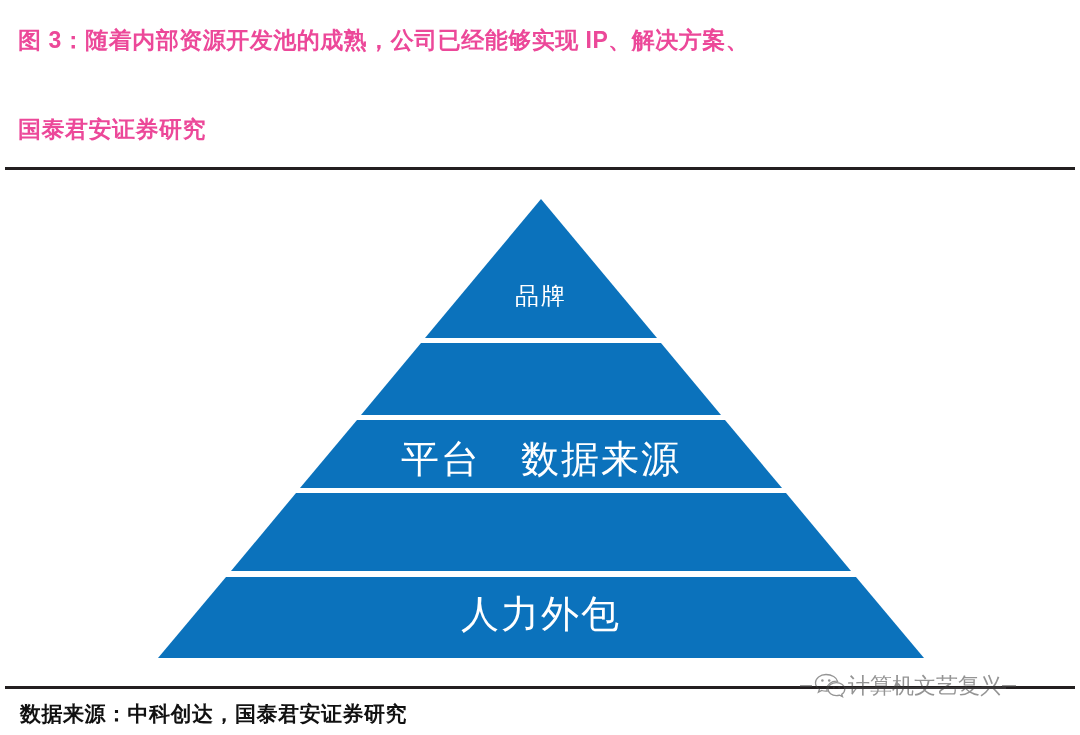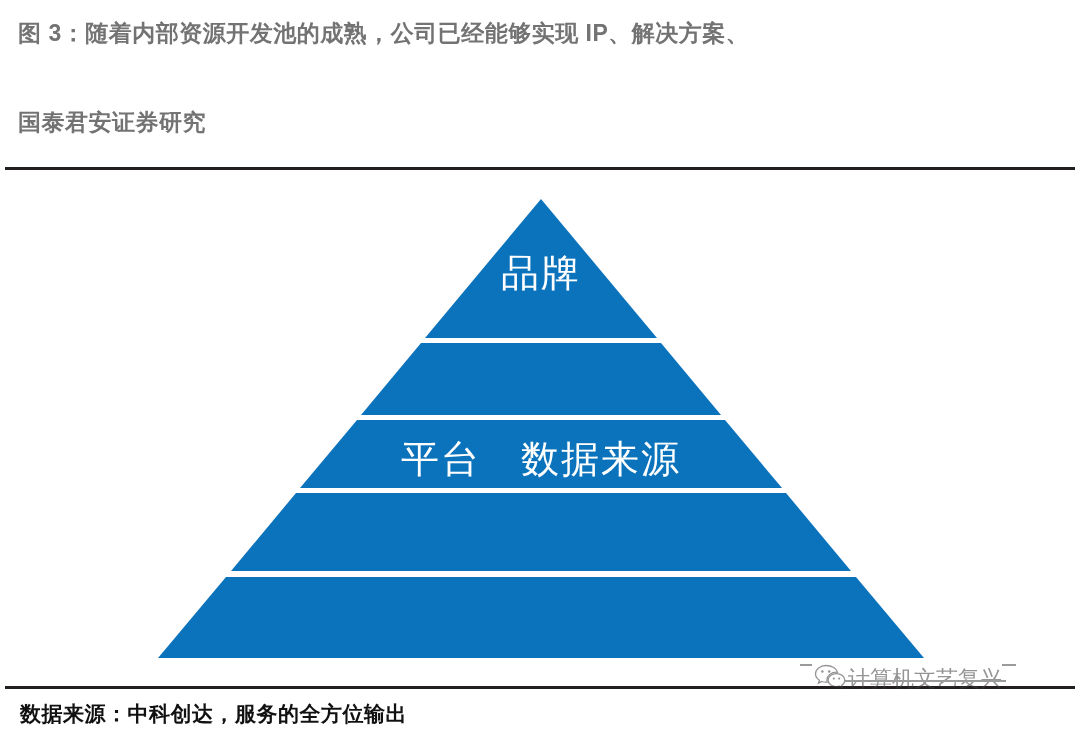--- a/index.html
+++ b/index.html
@@ -23,21 +23,22 @@
     top: 8px;
     width: 1050px;
   }
   .title-line {
     font-family: "Liberation Sans", "DejaVu Sans", sans-serif;
     font-weight: bold;
     font-size: 23px;
     letter-spacing: 0.5px;
     line-height: 1.0;
     white-space: nowrap;
-    color: #737373;
+    color: #ec4899;
+    margin-top: 7px;
   }
   #title-line-1 { position: absolute; left: 0; top: 14px; }
   #title-line-2 { position: absolute; left: 0; top: 103px; }
 
   
   .hrule {
     position: absolute;
     left: 5px;
     width: 1070px;
     height: 0;
@@ -60,21 +61,21 @@
     position: absolute;
     color: #ffffff;
     font-family: "Liberation Serif", "DejaVu Serif", serif;
     font-weight: 400;
     white-space: pre;
     text-align: center;
     line-height: 1;
     pointer-events: none;
   }
   
-  #label-brand     { left: 0; width: 766px; top: 55px;  font-size: 38px; letter-spacing: 2px; }
+  #label-brand     { left: 0; width: 766px; top: 85px;  font-size: 24px; letter-spacing: 2px; }
   #label-product   { left: 0; width: 766px; top: 160px; font-size: 38px; letter-spacing: 2px; }
   #label-platform  { left: 0; width: 766px; top: 241px; font-size: 38px; letter-spacing: 2px; }
   #label-service   { left: 0; width: 766px; top: 320px; font-size: 38px; letter-spacing: 2px; text-align: right; }
   #label-outsource { left: 0; width: 766px; top: 396px; font-size: 38px; letter-spacing: 2px; }
 
   
   #source-note {
     position: absolute;
     left: 20px;
     top: 700px;
@@ -87,21 +88,21 @@
   }
 
   
   #watermark {
     position: absolute;
     left: 800px;
     top: 664px;
     width: 276px;
     height: 44px;
     display: flex;
-    align-items: flex-start;
+    align-items: center;
     opacity: 0.55;
     pointer-events: none;
   }
   #watermark .wm-rule-left,
   #watermark .wm-rule-right {
     flex: 0 0 auto;
     height: 0;
     border-top: 2px solid #4a4a4a;
   }
   #watermark .wm-rule-left  { width: 12px; }
@@ -154,23 +155,24 @@
     <polygon fill="#0B72BC" points="199,221 567,221 624,289 142,289"></polygon>
 
     <polygon fill="#0B72BC" points="138,294 628,294 693,372 73,372"></polygon>
 
     <polygon fill="#0B72BC" points="68,378 698,378 766,459 0,459"></polygon>
   </svg>
 
   <div class="tier-label" id="label-brand">品牌</div>
   <div class="tier-label" id="label-platform">平台　数据来源</div>
   <div class="tier-label" id="label-service">服务</div>
+  <div class="tier-label" id="label-outsource">人力外包</div>
 </div>
 
-<div id="source-note">数据来源：中科创达，服务的全方位输出</div>
+<div id="source-note">数据来源：中科创达，国泰君安证券研究</div>
 
 <div id="watermark">
   <span class="wm-rule-left"></span>
   <span id="wm-wechat-icon">
     <svg viewBox="0 0 32 26" xmlns="http://www.w3.org/2000/svg">
       <path d="M12 1.5C6.2 1.5 1.5 5.2 1.5 9.8c0 2.6 1.5 4.9 3.9 6.4l-1 3 3.4-1.7c1.3.4 2.7.6 4.2.6.4 0 .8 0 1.2-.1-.2-.6-.3-1.3-.3-2 0-4.3 4.3-7.8 9.6-7.8.4 0 .7 0 1.1.1C22.7 4.6 17.9 1.5 12 1.5z" fill="none" stroke="#3d3d3d" stroke-width="1.3"></path>
       <circle cx="8.4" cy="7.6" r="1.25" fill="#3d3d3d"></circle>
       <circle cx="15.2" cy="7.6" r="1.25" fill="#3d3d3d"></circle>
       <path d="M22.4 9.7c-4.6 0-8.3 2.9-8.3 6.5 0 3.6 3.7 6.5 8.3 6.5 1.1 0 2.2-.2 3.2-.5l2.9 1.5-.8-2.5c1.9-1.2 3.1-3 3.1-5 0-3.6-3.8-6.5-8.4-6.5z" fill="none" stroke="#3d3d3d" stroke-width="1.3"></path>
       <circle cx="19.8" cy="14.6" r="1.05" fill="#3d3d3d"></circle>

